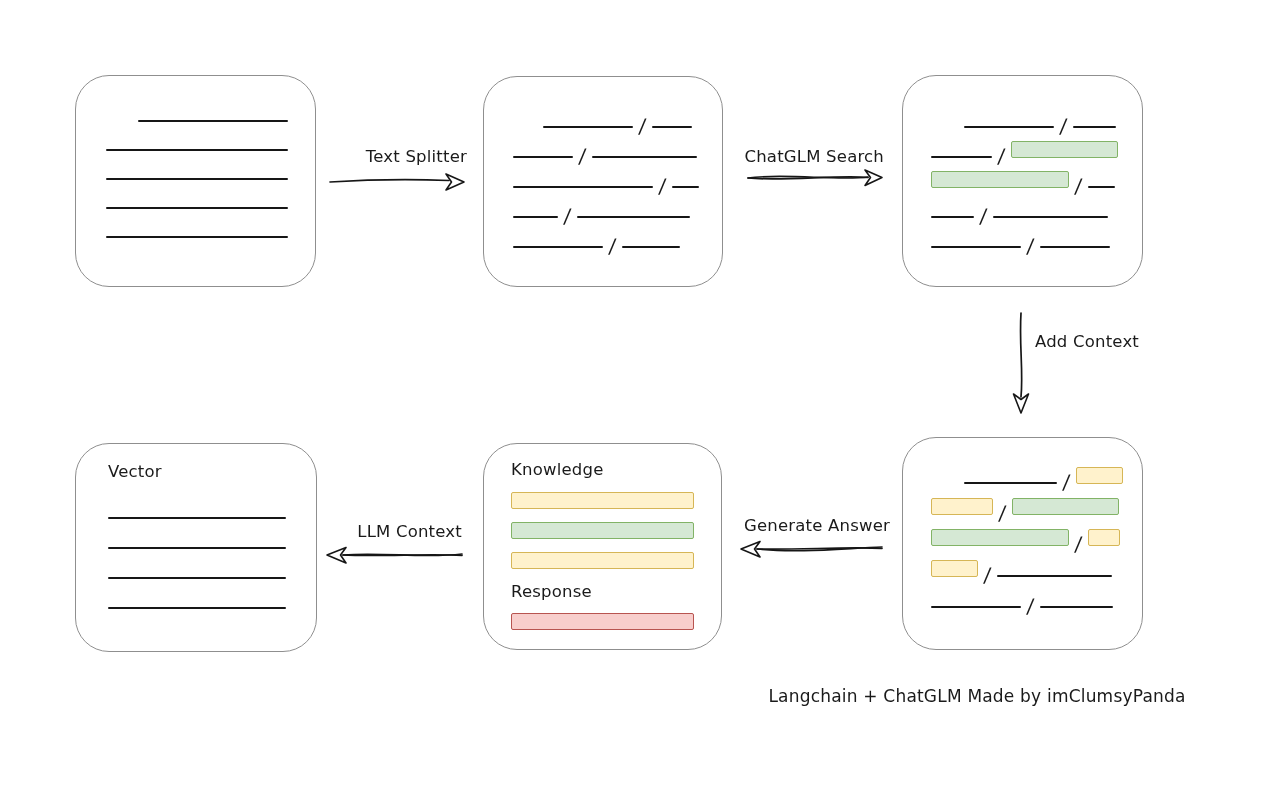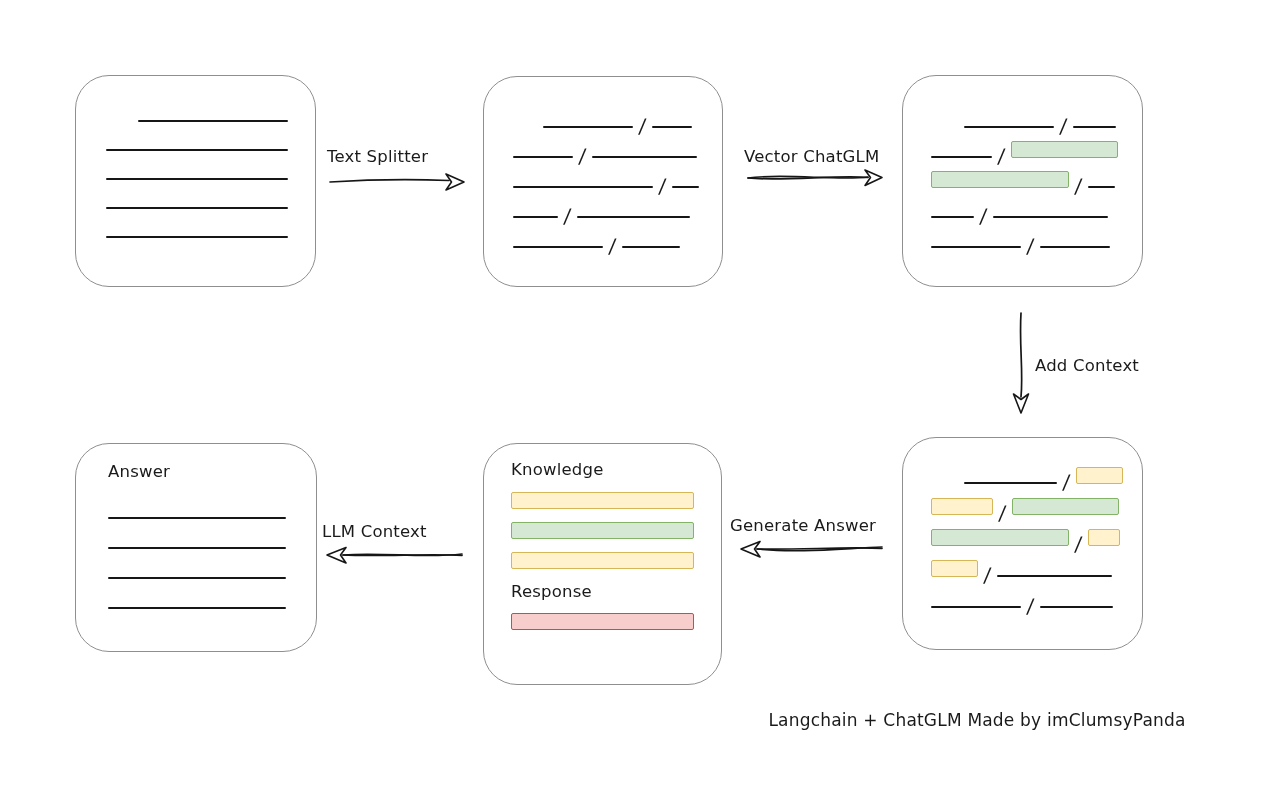--- a/index.html
+++ b/index.html
@@ -27,21 +27,21 @@
   
   .bar{width:183px;height:17px;box-sizing:border-box;border-radius:2px;margin-top:13px;}
   .bar-yellow{background:#fff2cc;border:1.6px solid #d6b656;}
   .bar-green{background:#d5e8d4;border:1.6px solid #82b366;}
   .bar-red{background:#f8cecc;border:1.6px solid #b85450;}
   .box-label{font-size:16.5px;letter-spacing:.2px;}
   
   .arrow{position:absolute;overflow:visible;}
   .arrow path{stroke:#161616;stroke-width:1.7;fill:none;stroke-linecap:round;stroke-linejoin:round;}
   .arrow path.head{fill:#ffffff;stroke-width:1.6;}
-  .arrow-label{position:absolute;font-size:16.5px;text-align:left;white-space:nowrap;letter-spacing:.2px;}
+  .arrow-label{position:absolute;font-size:16.5px;text-align:right;white-space:nowrap;letter-spacing:.2px;}
   .caption{position:absolute;font-size:17px;text-align:center;white-space:nowrap;letter-spacing:.2px;}
 </style>
 </head>
 <body>
 
 <div class="canvas">
 
   <div class="box" style="left:75px;top:75px;width:241px;height:212px;">
     <div class="rows" style="top:17px;left:30px;">
         <div class="seg-row" style="height: 29px;">
@@ -93,21 +93,21 @@
           <span class="seg seg-line" style="width: 113px;"></span>
         </div>
         <div class="seg-row" style="height: 30px;">
           <span class="seg seg-line" style="width: 90px;"></span>
           <span class="seg-slash">/</span>
           <span class="seg seg-line" style="width: 58px;"></span>
         </div>
       </div>
   </div>
 
-  <div class="arrow-label" style="left:744px;top:147px;width:140px;">Vector ChatGLM</div>
+  <div class="arrow-label" style="left:744px;top:147px;width:140px;">ChatGLM Search</div>
   <svg class="arrow" style="left:744px;top:164px;" width="142" height="28">
     <path d="M4,14 C40,9 95,17 124,13"></path>
     <path d="M4,14 C40,17.5 95,10.5 124,13.5"></path>
     <path class="head" d="M121,6 L138,13.5 L121,21.5 L126.5,13.5 Z"></path>
   </svg>
 
   <div class="box" style="left:902px;top:75px;width:241px;height:212px;">
     <div class="rows" style="top:22px;left:28px;">
         <div class="seg-row" style="height: 30px;">
           <span class="seg seg-gap" style="width: 33px;"></span>
@@ -131,21 +131,21 @@
           <span class="seg seg-line" style="width: 115px;"></span>
         </div>
         <div class="seg-row" style="height: 30px;">
           <span class="seg seg-line" style="width: 90px;"></span>
           <span class="seg-slash">/</span>
           <span class="seg seg-line" style="width: 70px;"></span>
         </div>
       </div>
   </div>
 
-  <div class="arrow-label" style="left:1035px;top:356px;">Add Context</div>
+  <div class="arrow-label" style="left:1035px;top:332px;">Add Context</div>
   <svg class="arrow" style="left:1008px;top:309px;" width="26" height="112">
     <path d="M13,4 C11,35 15.5,62 13,88"></path>
     <path class="head" d="M5.5,85 L13,104 L20.5,85 L13,90.5 Z"></path>
   </svg>
 
   <div class="box" style="left:902px;top:437px;width:241px;height:213px;">
     <div class="rows" style="top:15px;left:28px;">
         <div class="seg-row" style="height: 31px;">
           <span class="seg seg-gap" style="width: 33px;"></span>
           <span class="seg seg-line" style="width: 93px;"></span>
@@ -175,21 +175,21 @@
       </div>
   </div>
 
   <div class="arrow-label" style="left:730px;top:516px;width:160px;">Generate Answer</div>
   <svg class="arrow" style="left:738px;top:536px;" width="148" height="28">
     <path d="M19,13 C60,17.5 110,12 144,11"></path>
     <path d="M19,13 C60,14 112,10.5 144,12.5"></path>
     <path class="head" d="M22,5.5 L3,13 L22,21 L16.5,13 Z"></path>
   </svg>
 
-  <div class="box" style="left:483px;top:443px;width:239px;height:242px;">
+  <div class="box" style="left:483px;top:443px;width:239px;height:207px;">
     <div style="position:absolute;left:27px;top:16px;">
       <div class="box-label">Knowledge</div>
       <div style="margin-top:2px;">
           <div class="bar bar-yellow"></div>
           <div class="bar bar-green"></div>
           <div class="bar bar-yellow"></div>
         </div>
       <div class="box-label" style="margin-top:13px;">Response</div>
       <div style="margin-top:-1px;">
           <div class="bar bar-red"></div>
@@ -198,32 +198,32 @@
   </div>
 
   <div class="arrow-label" style="left:322px;top:522px;width:140px;">LLM Context</div>
   <svg class="arrow" style="left:324px;top:541px;" width="142" height="28">
     <path d="M19,14 C60,11 100,17.5 138,13"></path>
     <path d="M19,14 C60,16 105,12 138,14.5"></path>
     <path class="head" d="M22,6.5 L3,14 L22,22 L16.5,14 Z"></path>
   </svg>
 
   <div class="box" style="left:75px;top:443px;width:242px;height:209px;">
-    <div class="box-label" style="position:absolute;left:32px;top:18px;">Answer</div>
+    <div class="box-label" style="position:absolute;left:32px;top:18px;">Vector</div>
     <div class="rows" style="top:45px;left:32px;">
         <div class="seg-row" style="height: 30px;">
           <span class="seg seg-line" style="width: 178px;"></span>
         </div>
         <div class="seg-row" style="height: 30px;">
           <span class="seg seg-line" style="width: 178px;"></span>
         </div>
         <div class="seg-row" style="height: 30px;">
           <span class="seg seg-line" style="width: 178px;"></span>
         </div>
         <div class="seg-row" style="height: 30px;">
           <span class="seg seg-line" style="width: 178px;"></span>
         </div>
       </div>
   </div>
 
-  <div class="caption" style="left:762px;top:686px;width:430px;margin-top:24px;">Langchain + ChatGLM Made by imClumsyPanda</div>
+  <div class="caption" style="left:762px;top:686px;width:430px;">Langchain + ChatGLM Made by imClumsyPanda</div>
 
 </div>
 
 </body></html>

